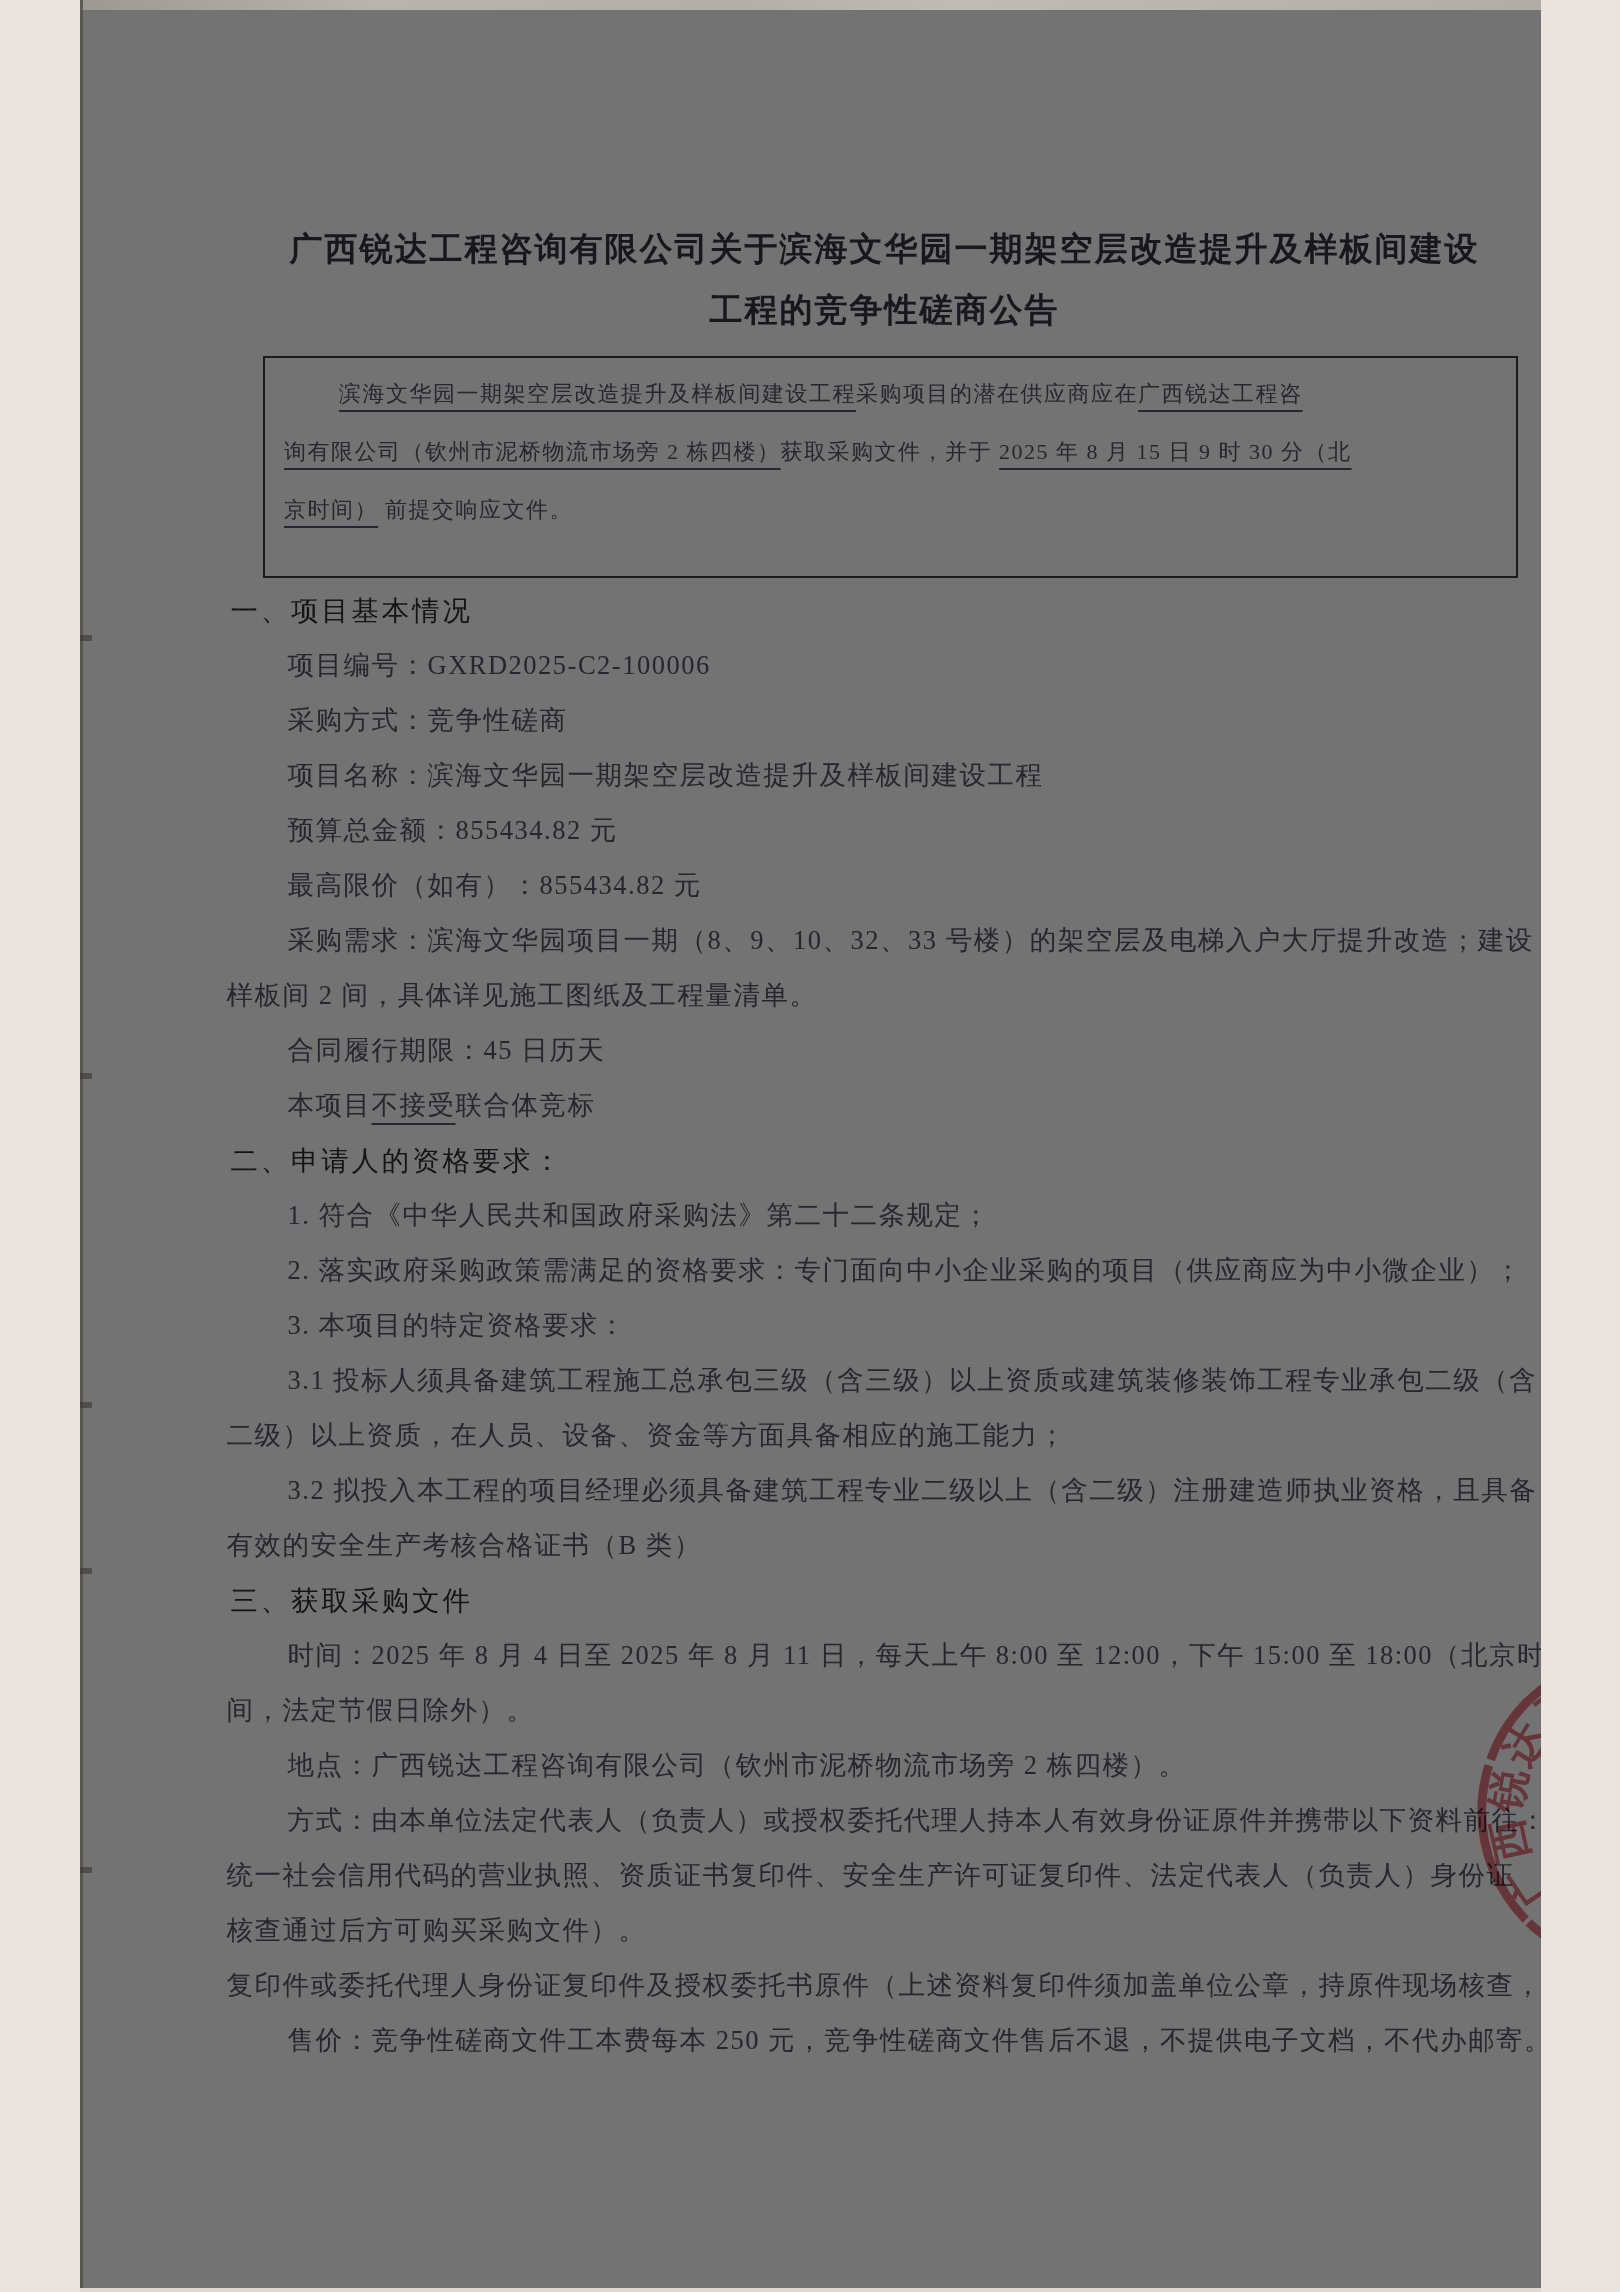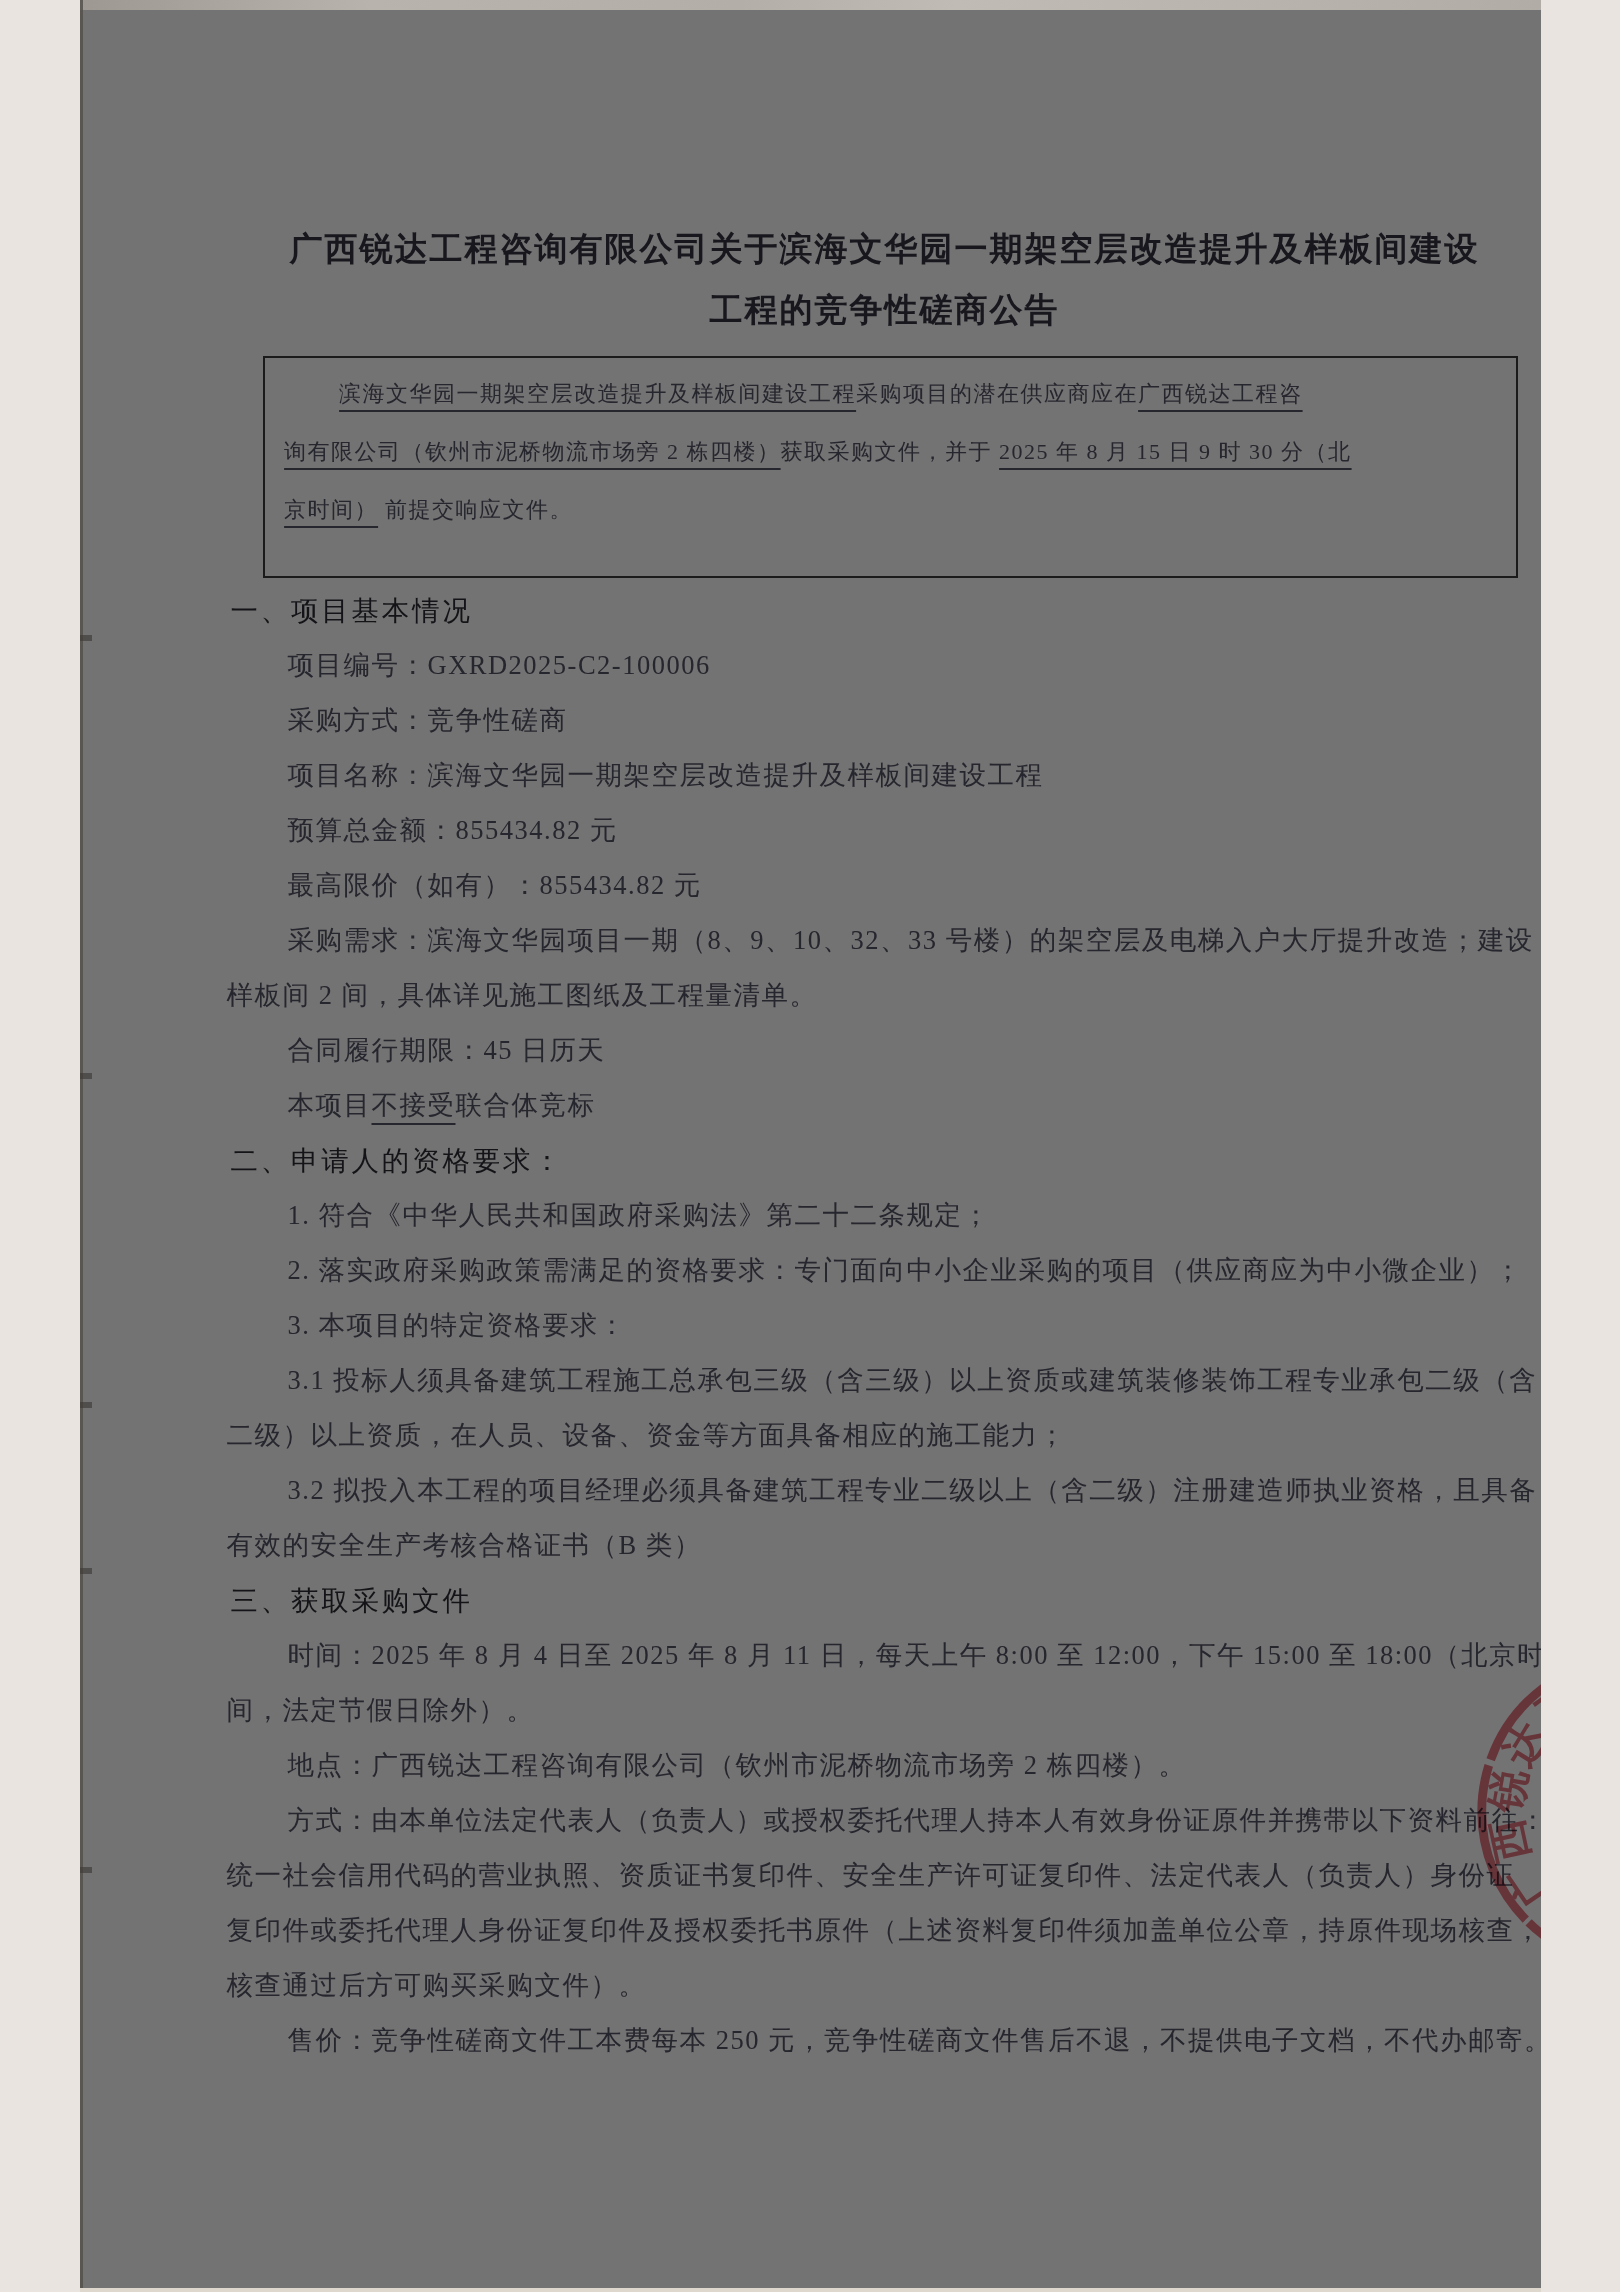--- a/index.html
+++ b/index.html
@@ -86,22 +86,22 @@
       <div class="line i">3.1 投标人须具备建筑工程施工总承包三级（含三级）以上资质或建筑装修装饰工程专业承包二级（含</div>
       <div class="line">二级）以上资质，在人员、设备、资金等方面具备相应的施工能力；</div>
       <div class="line i">3.2 拟投入本工程的项目经理必须具备建筑工程专业二级以上（含二级）注册建造师执业资格，且具备</div>
       <div class="line">有效的安全生产考核合格证书（B 类）</div>
       <div class="line h">三、获取采购文件</div>
       <div class="line i">时间：2025 年 8 月 4 日至 2025 年 8 月 11 日，每天上午 8:00 至 12:00，下午 15:00 至 18:00（北京时</div>
       <div class="line">间，法定节假日除外）。</div>
       <div class="line i">地点：广西锐达工程咨询有限公司（钦州市泥桥物流市场旁 2 栋四楼）。</div>
       <div class="line i">方式：由本单位法定代表人（负责人）或授权委托代理人持本人有效身份证原件并携带以下资料前往：</div>
       <div class="line">统一社会信用代码的营业执照、资质证书复印件、安全生产许可证复印件、法定代表人（负责人）身份证</div>
+      <div class="line">核查通过后方可购买采购文件）。</div>
       <div class="line">复印件或委托代理人身份证复印件及授权委托书原件（上述资料复印件须加盖单位公章，持原件现场核查，</div>
-      <div class="line">核查通过后方可购买采购文件）。</div>
       <div class="line i">售价：竞争性磋商文件工本费每本 250 元，竞争性磋商文件售后不退，不提供电子文档，不代办邮寄。</div>
     </div>
 
   <svg class="seal" viewBox="0 0 340 340">
     <defs>
       <path id="sealArc" d="M 86.6 253.4 A 118 118 0 1 1 253.4 253.4" fill="none"></path>
     </defs>
     <circle cx="170" cy="170" r="158" fill="none" stroke="#df6170" stroke-width="9" stroke-dasharray="150 5 215 4 170 6 320 5 180 4"></circle>
     <text font-size="43" font-weight="bold" fill="#df6170" font-family="Liberation Sans, sans-serif" letter-spacing="2">
       <textPath href="#sealArc">广西锐达工程咨询有限公司</textPath>

